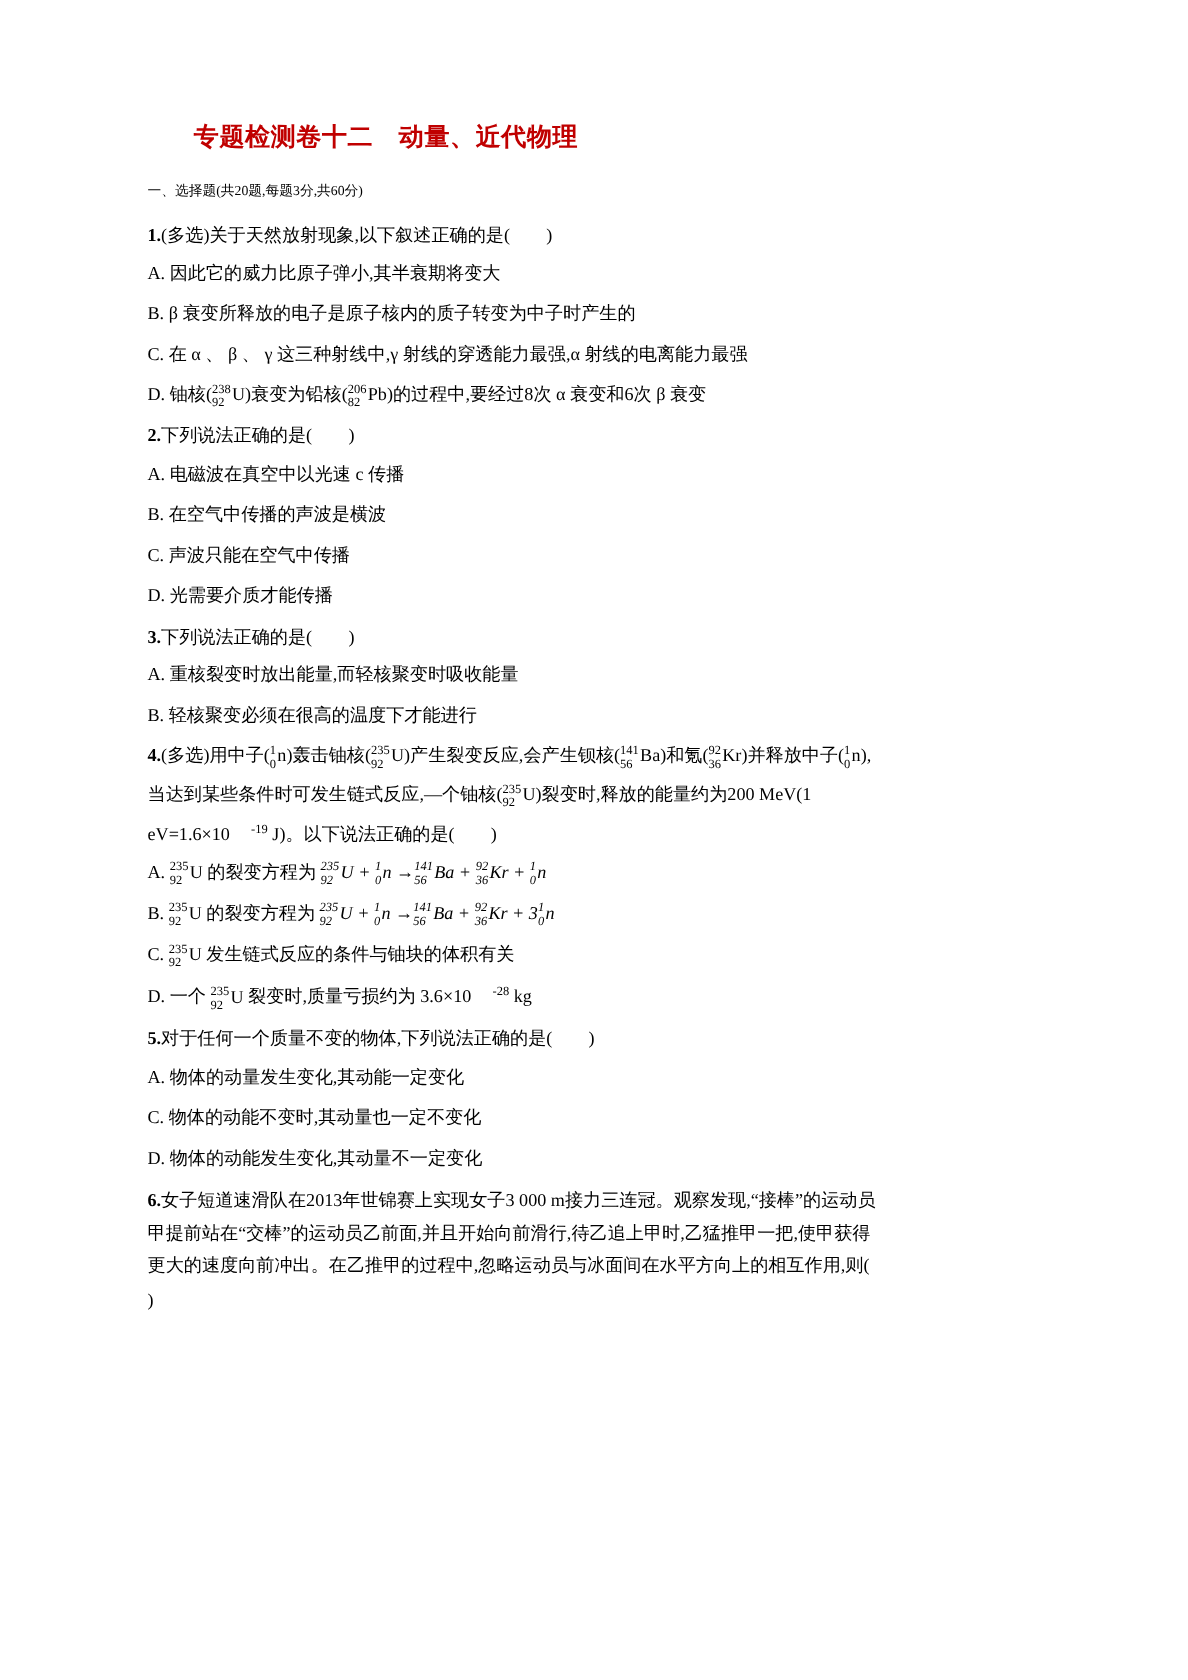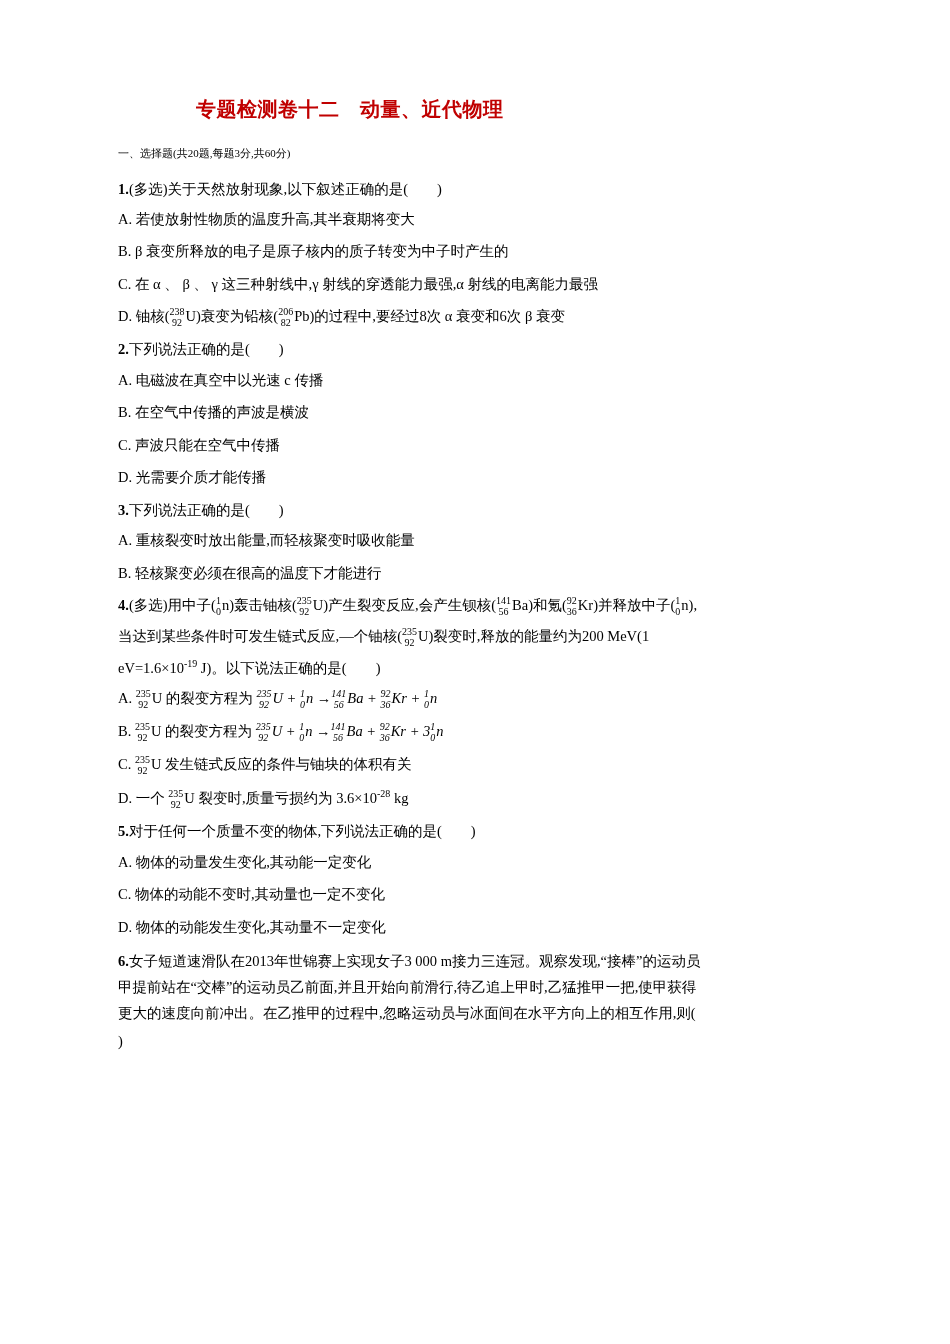--- a/index.html
+++ b/index.html
@@ -21,21 +21,21 @@
     width: 950px;
     height: 1344px;
     box-sizing: border-box;
     padding: 96px 118px 0 118px;
   }
   .doc-title {
     color: #c00000;
     font-weight: bold;
     font-size: 20px;
     letter-spacing: 0.5px;
-    margin: 0 0 22px 78px;
+    margin: 0 0 22px 37px;
     font-family: "Liberation Serif", serif;
   }
   .section-head {
     font-size: 11px;
     margin: 0 0 16px 0;
     line-height: 1.5;
   }
   .q {
     margin: 0 0 10px 0;
     font-size: 14.5px;
@@ -53,27 +53,27 @@
     font-size: 14.5px;
     line-height: 1.55;
   }
   .nuc-inline {
     display: inline-block;
     white-space: nowrap;
   }
   .frac-nuc {
     display: inline-block;
     vertical-align: -0.45em;
-    text-align: center;
+    text-align: left;
     font-size: 10px;
     line-height: 1.05;
     margin-right: 1px;
   }
   .frac-nuc span { display: block; }
-  .sup-small { font-size: 10px; vertical-align: super; }
+  .sup-small { font-size: 10px; vertical-align: super; margin-left: 17px; }
   .eqn {
     font-style: italic;
     font-family: "Liberation Serif", serif;
   }
   .paren-only {
     margin-top: 2px;
   }
   .q6 { line-height: 1.8; }
 </style>
 </head>
@@ -82,21 +82,21 @@
 <div class="page">
 
   <div class="doc-title" style="color: rgb(192, 0, 0);">专题检测卷十二　动量、近代物理</div>
 
   <div class="section-head">一、选择题(共20题,每题3分,共60分)</div>
 
   <div class="q">
     <div class="q-stem">
       <span class="qnum">1.</span><span>(多选)关于天然放射现象,以下叙述正确的是(　　)</span>
     </div>
-    <div class="opt">A. 若使放射性物质的温度升高,其半衰期将变大</div>
+    <div class="opt">A. 因此它的威力比原子弹小,其半衰期将变大</div>
     <div class="opt">B. β 衰变所释放的电子是原子核内的质子转变为中子时产生的</div>
     <div class="opt">C. 在 α 、 β 、 γ 这三种射线中,γ 射线的穿透能力最强,α 射线的电离能力最强</div>
     <div class="opt">
       D. 铀核(<span class="frac-nuc"><span>238</span><span>92</span></span>U)衰变为铅核(<span class="frac-nuc"><span>206</span><span>82</span></span>Pb)的过程中,要经过8次 α 衰变和6次 β 衰变
     </div>
   </div>
 
   <div class="q">
     <div class="q-stem">
       <span class="qnum">2.</span><span>下列说法正确的是(　　)</span>

